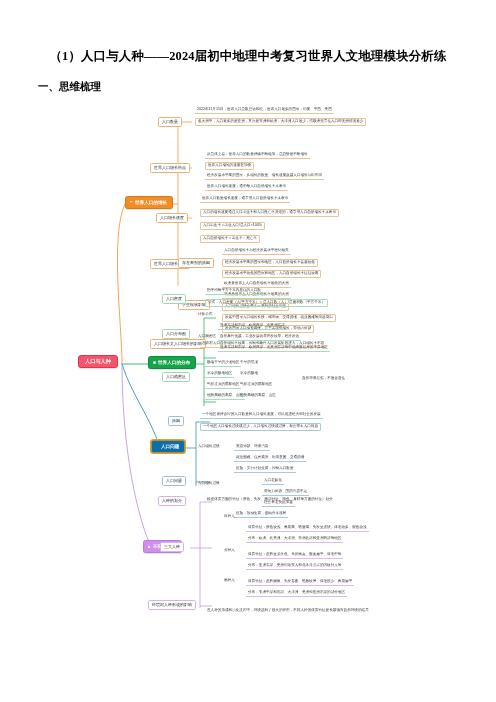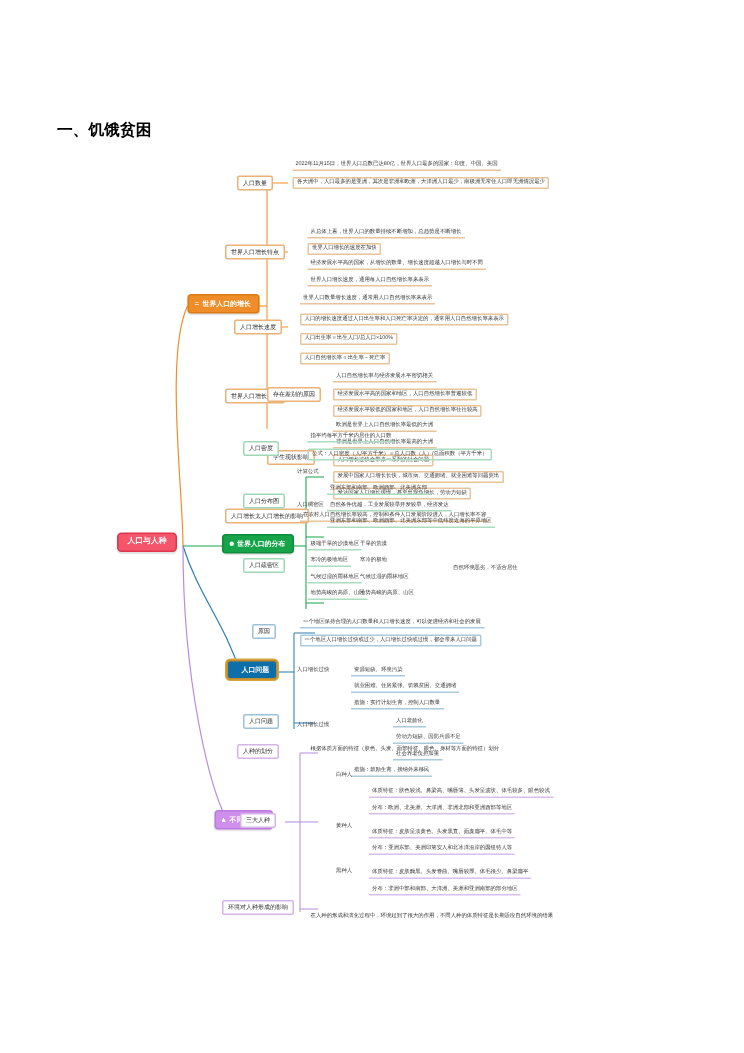--- a/index.html
+++ b/index.html
@@ -98,21 +98,22 @@
   .leaf.g{border-color:#a9dcc0;}
   .leaf.b{border-color:#a8cadc;}
   .leaf.p{border-color:#d9bdea;}
   .leaf.plain{border:none;}
 </style>
 </head>
 <body>
 
 <div class="page">
 
-  <div class="section-title">一、饥饿贫困</div>
+  <div class="doc-title">（1）人口与人种——2024届初中地理中考复习世界人文地理模块分析练</div>
+  <div class="section-title">一、思维梳理</div>
 
   <div class="map">
 
     <svg class="links" viewBox="0 0 496 560">
 
       <path d="M122 268 C122 230 110 140 125 108" fill="none" stroke="#ef8e28" stroke-width=".8"></path>
 
       <path d="M122 268 L148 268" fill="none" stroke="#16a34a" stroke-width=".8"></path>
 
       <path d="M122 268 C132 300 150 320 160 352" fill="none" stroke="#2b7fb5" stroke-width=".8"></path>

